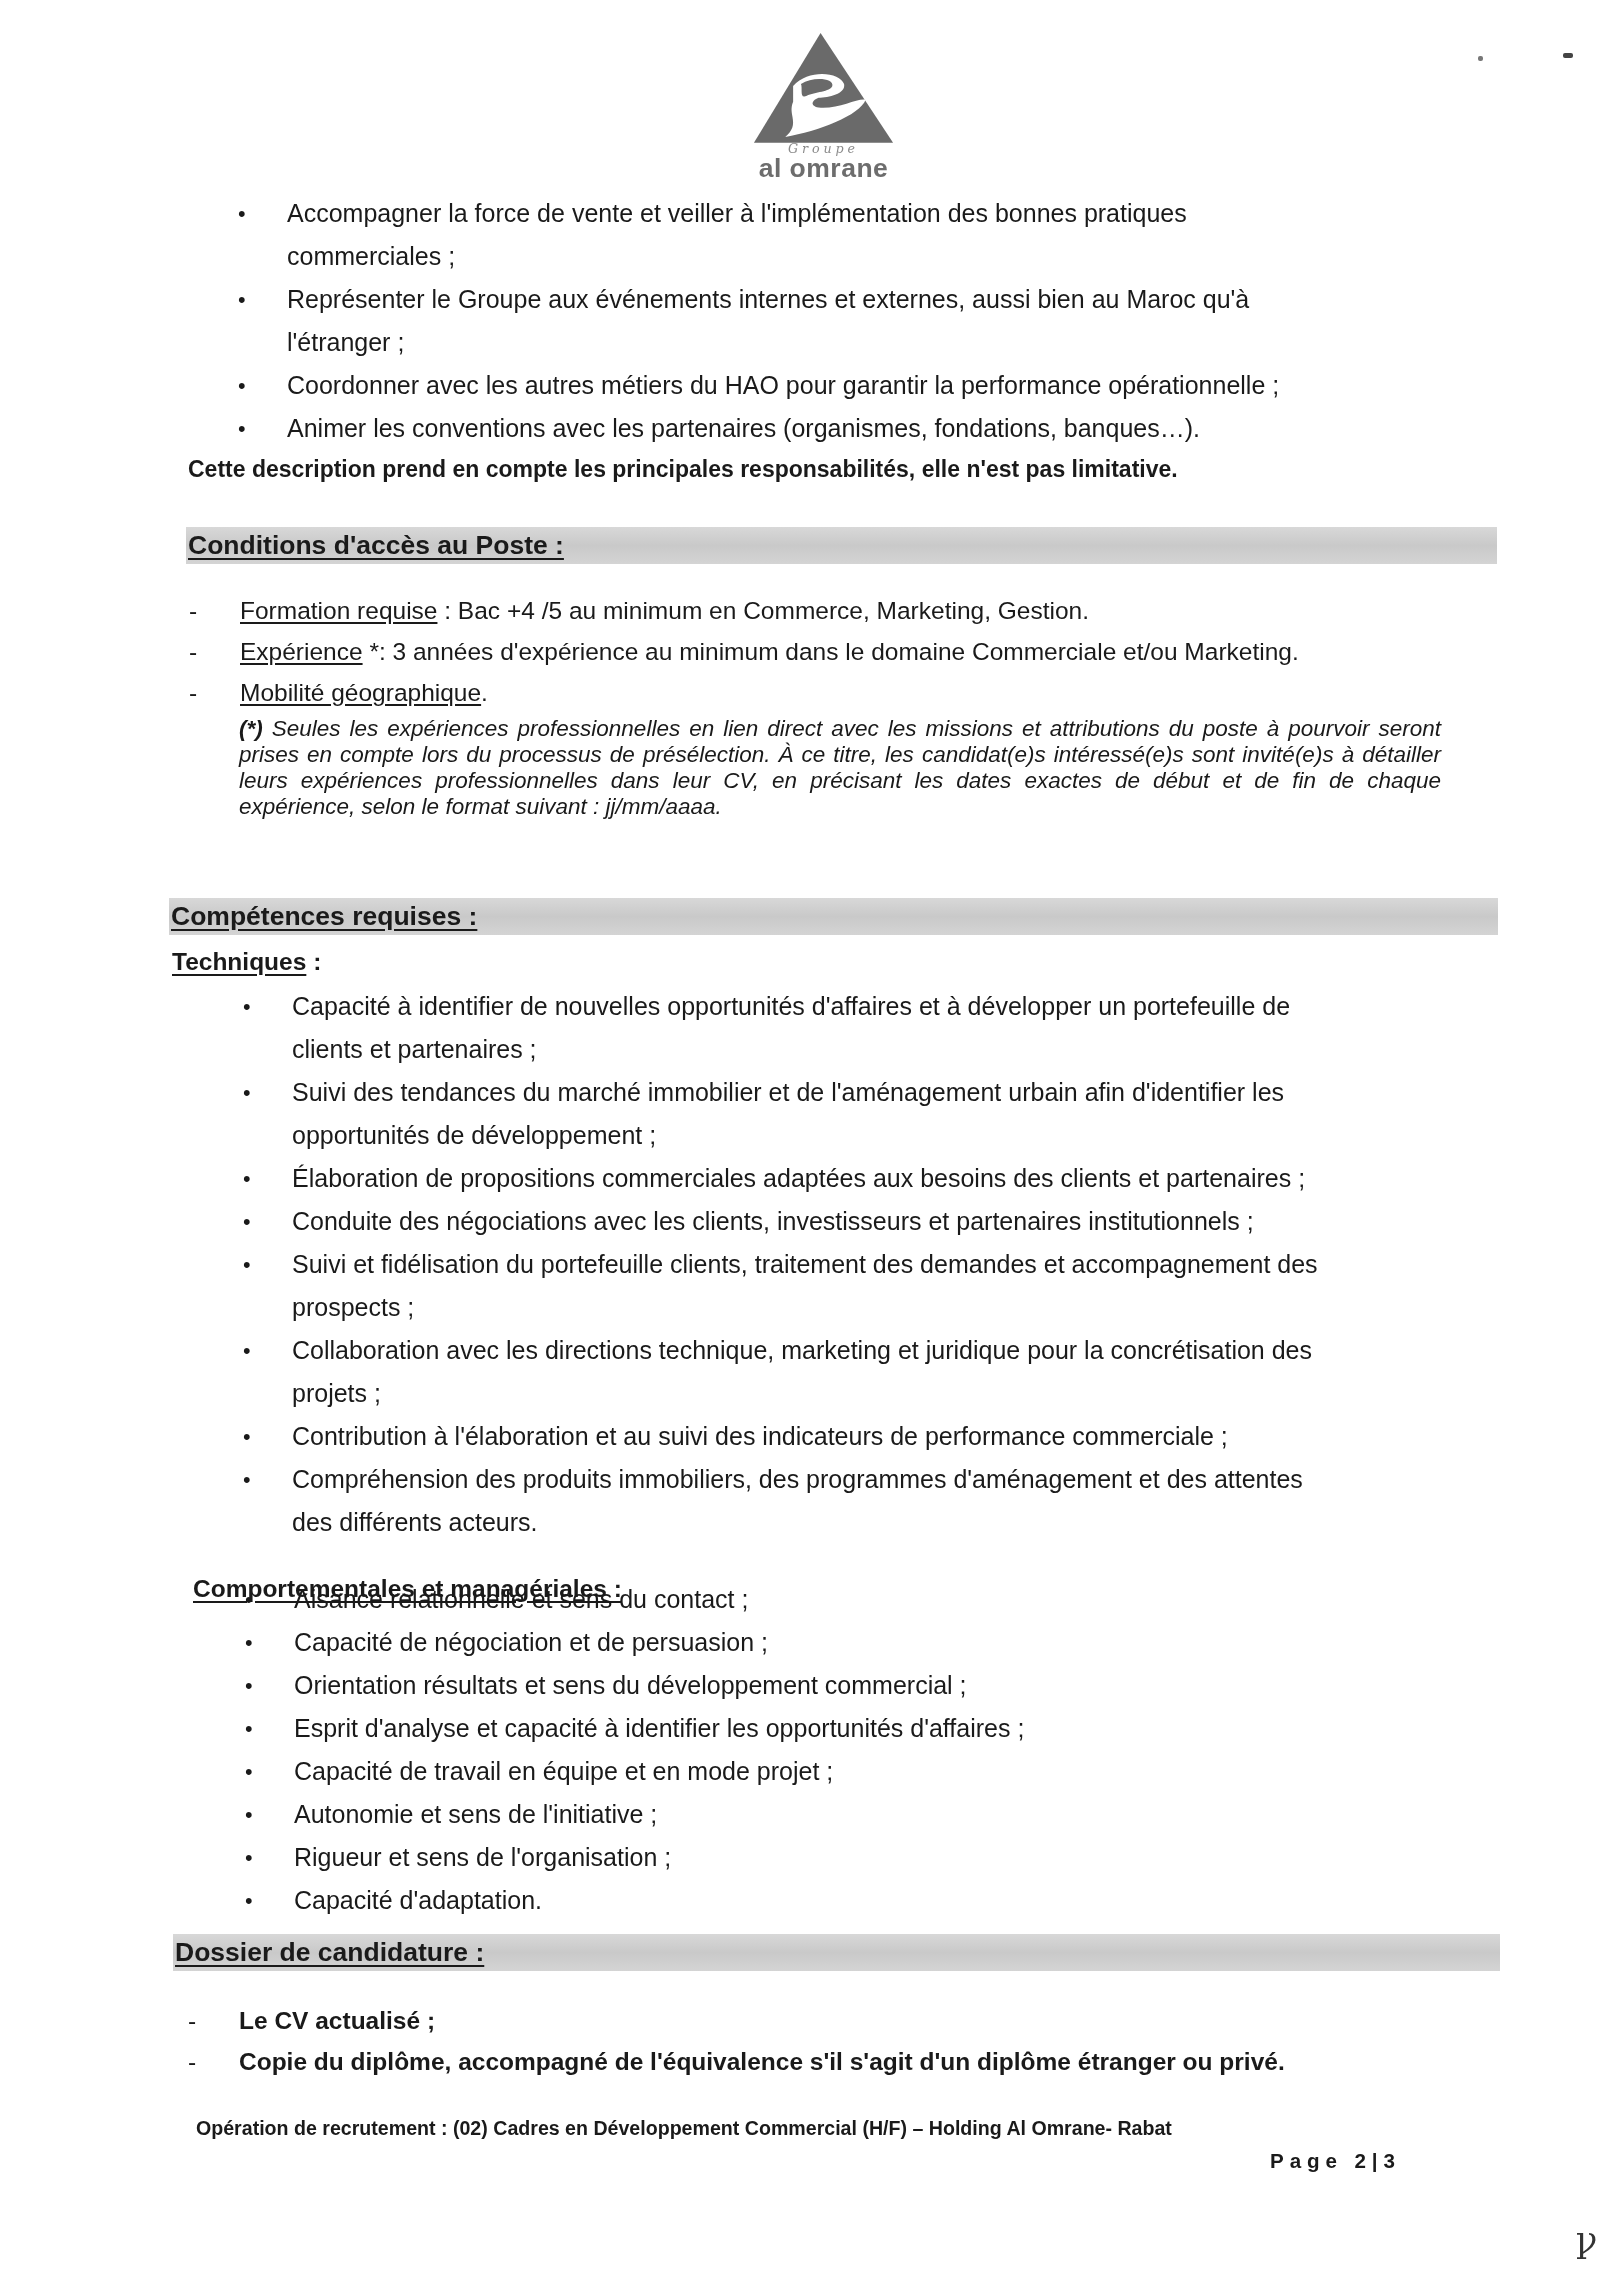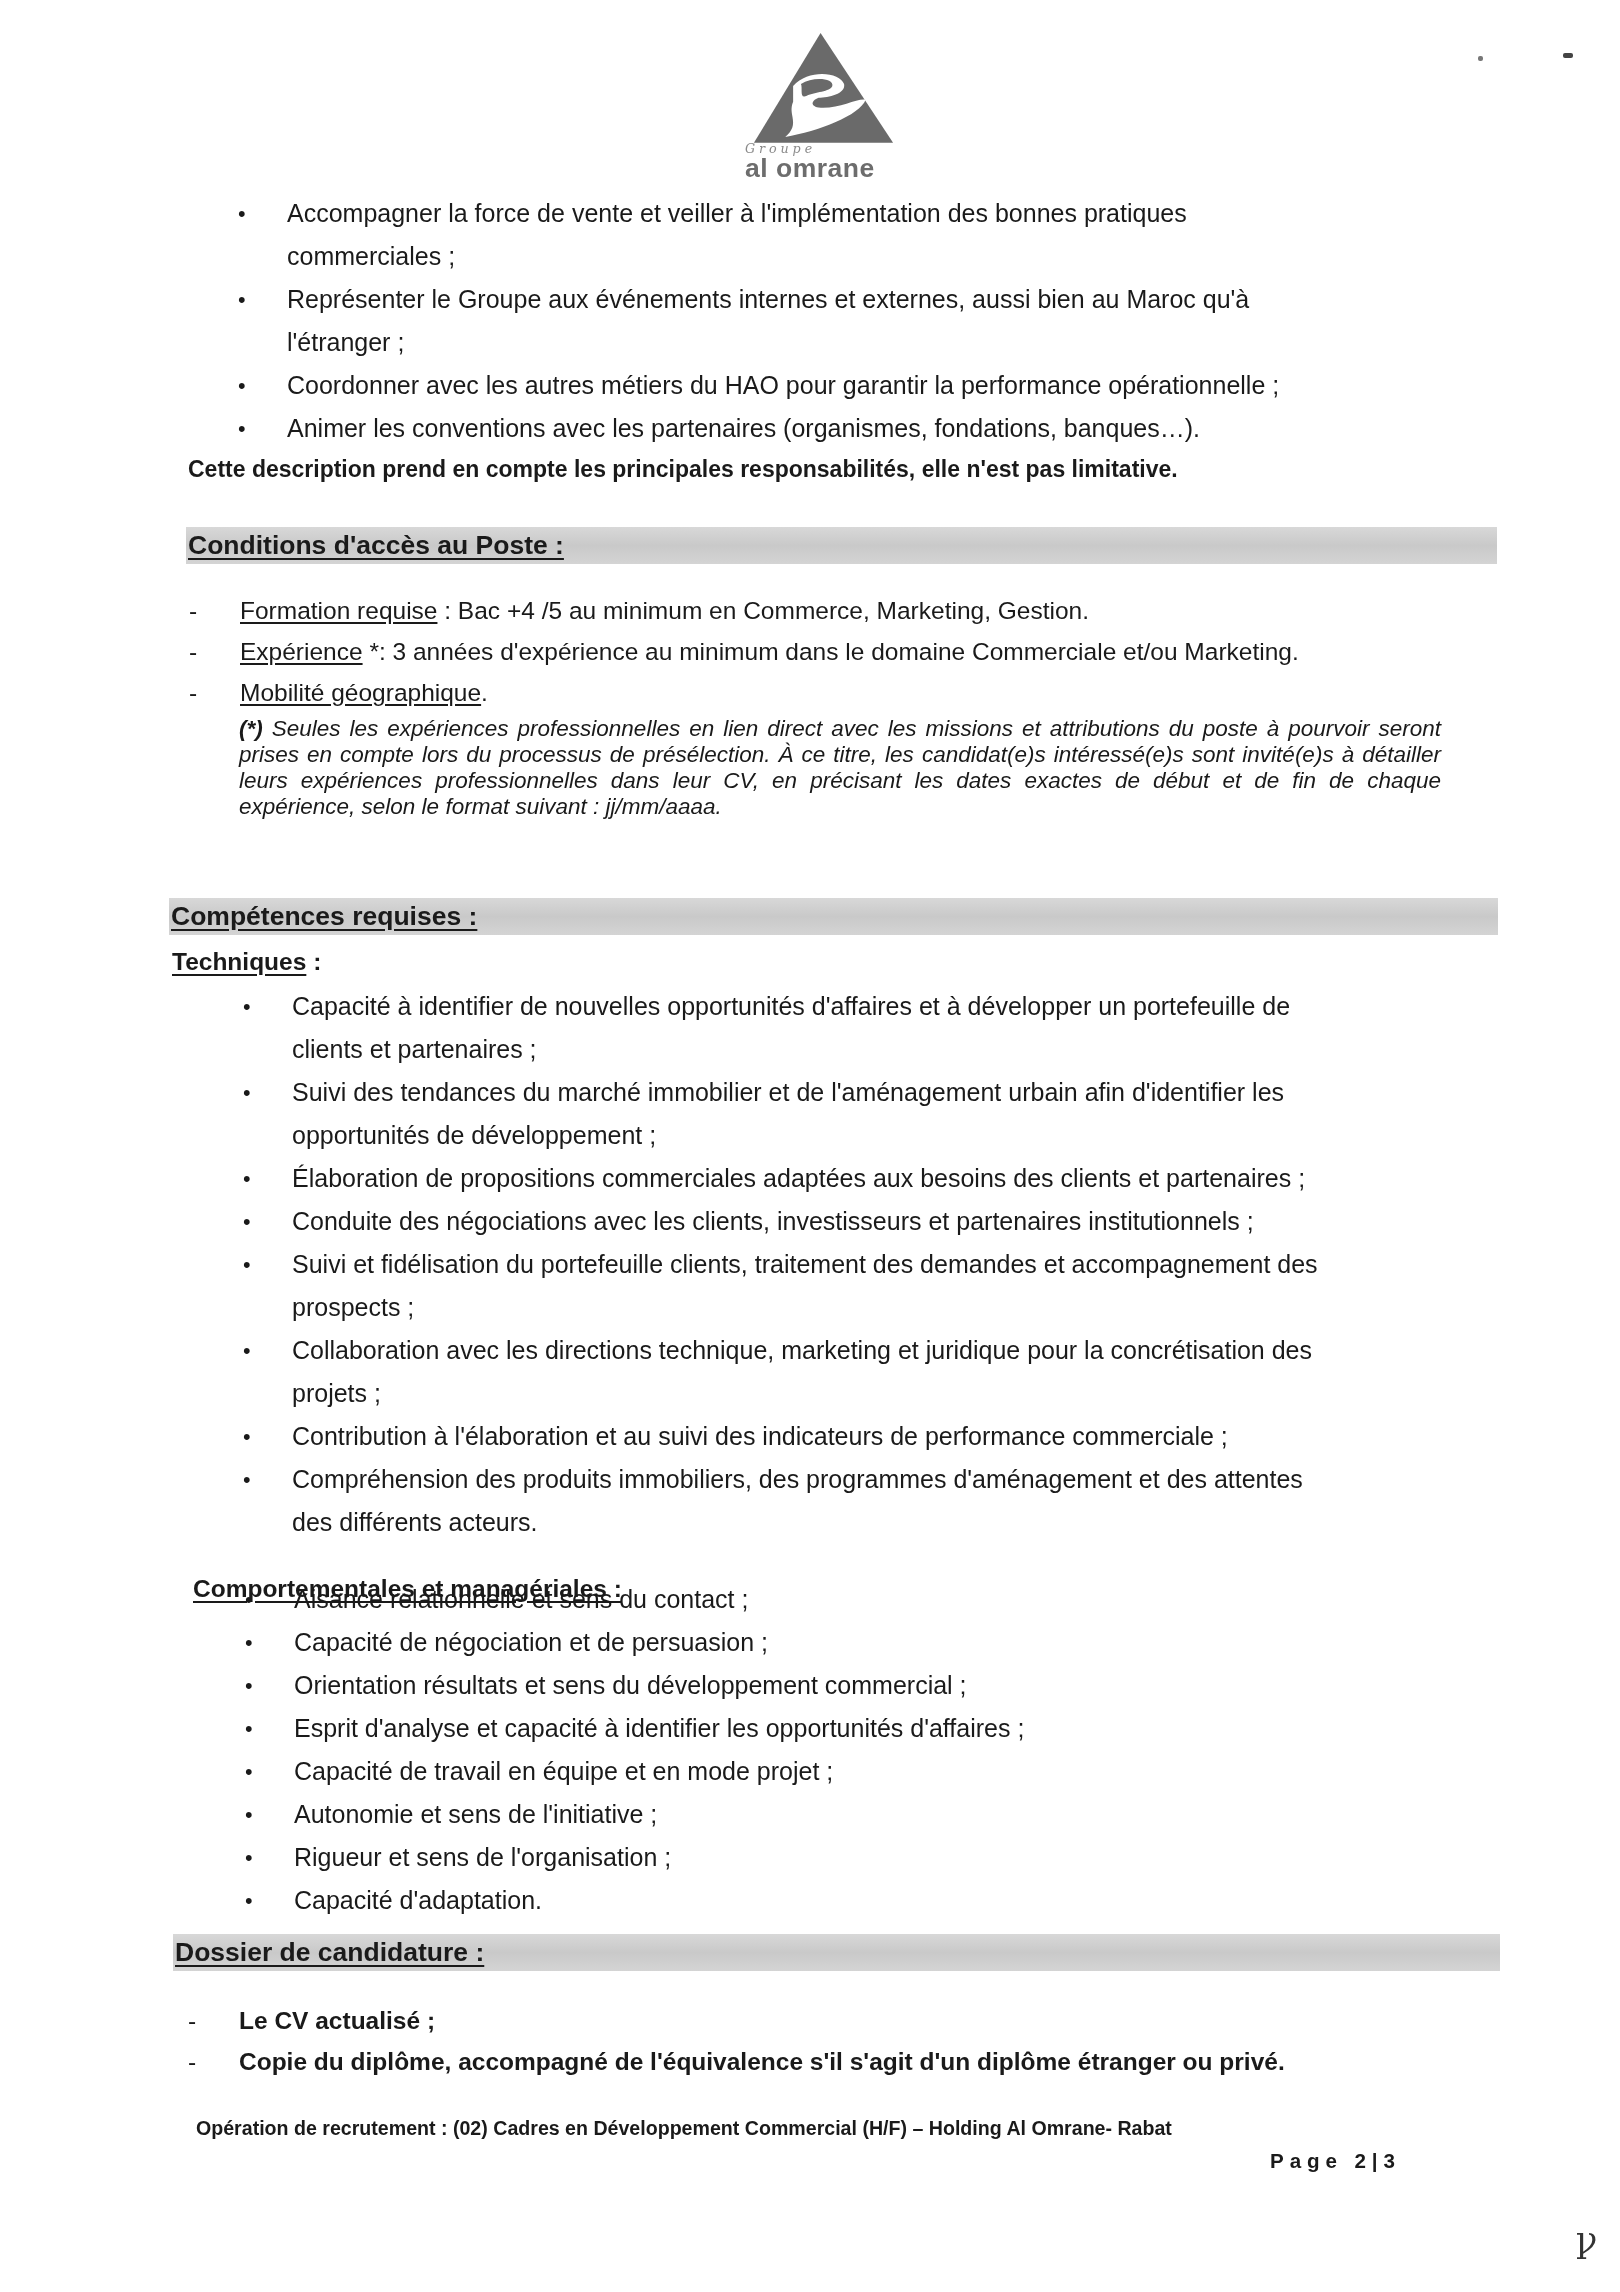--- a/index.html
+++ b/index.html
@@ -1,18 +1,18 @@
 <!DOCTYPE html>
 <html><head>
 <meta charset="utf-8">
 <style>
   html, body { margin:0; padding:0; background:#ffffff; }
   body { width:1620px; height:2293px; position:relative; overflow:hidden; font-family:"Liberation Sans", sans-serif; color:#1a1a1a; }
   .page { position:absolute; left:0; top:0; width:1620px; height:2293px; }
-  .logo { position:absolute; left:745px; top:29px; width:157px; height:167px; text-align:left; }
+  .logo { position:absolute; left:745px; top:29px; width:157px; height:167px; text-align:center; }
   .logo svg { display:block; margin:0 auto; }
   .logo .grp { font-family:"DejaVu Serif", serif; font-style:italic; font-size:12.7px; letter-spacing:3.9px; color:#8a8a8a; margin-top:-3.9px; }
   .logo .name { font-family:Liberation Sans, sans-serif; font-weight:bold; font-size:26.5px; color:#6d6d6d; line-height:25.5px; letter-spacing:0.5px; }
   .scan-dot { position:absolute; background:#777; border-radius:2px; }
   ul.blist { list-style:none; margin:0; padding:0; position:absolute; }
   ul.blist li { position:relative; padding-left:49px; font-size:25px; line-height:43px; }
   ul.blist li .dot { position:absolute; left:0; top:0; font-size:21.6px; }
   .note { position:absolute; left:188px; top:456px; font-size:23px; font-weight:bold; }
   .section-bar { position:absolute; height:37px; background:linear-gradient(180deg,#d8d8d8,#c9c9c9 50%,#d4d4d4); }
   .section-title { position:absolute; font-weight:bold; font-size:26.5px; text-decoration:underline; text-underline-offset:3.9px; }

